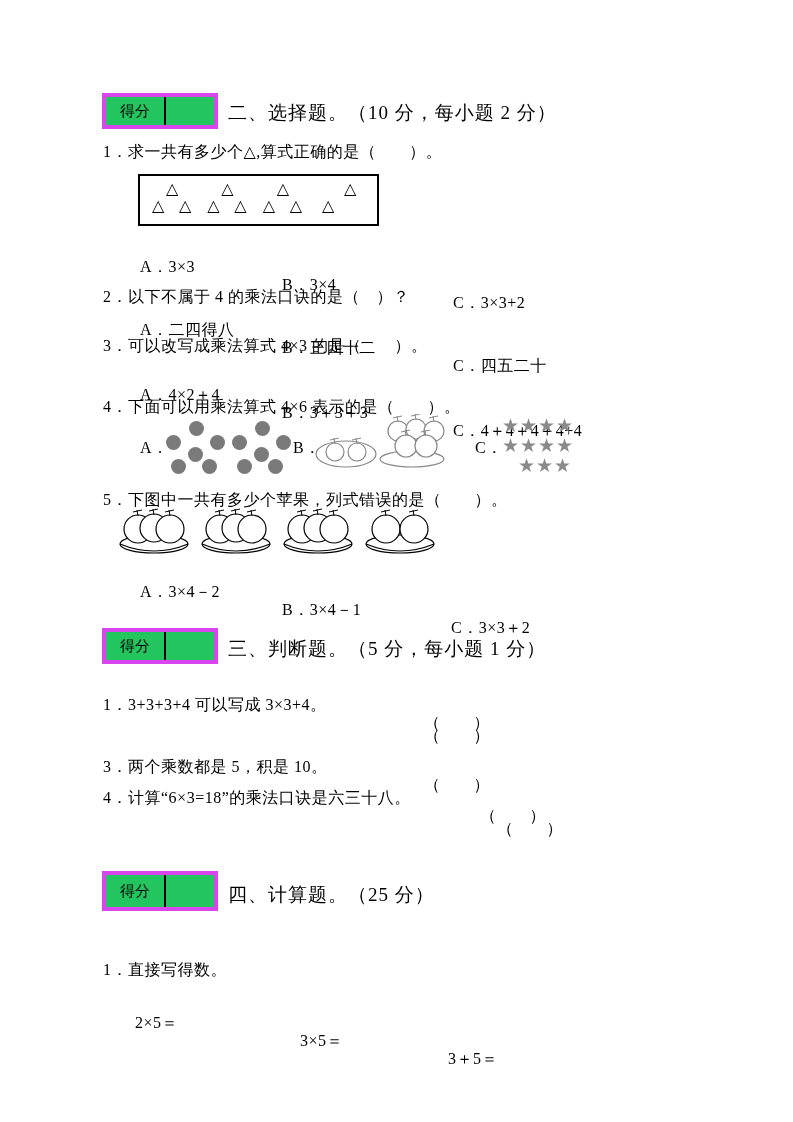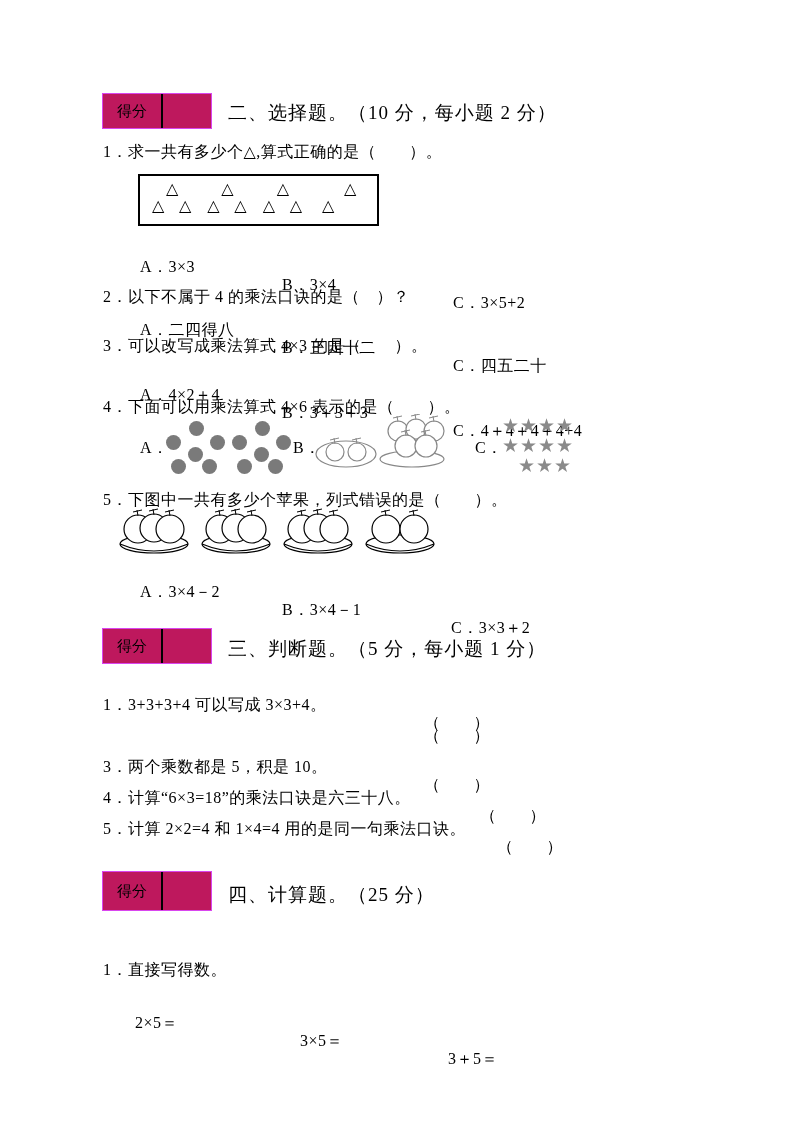--- a/index.html
+++ b/index.html
@@ -9,21 +9,21 @@
     font-family:"Liberation Serif","DejaVu Serif",serif; color:#000;
     overflow:hidden;
   }
   .abs { position:absolute; white-space:pre; }
   .heading { font-size:19px; letter-spacing:1px; }
   .line { font-size:16px; letter-spacing:0.5px; }
   .opt-row { left:0; top:0; width:100%; height:22px; }
   .optA { position:absolute; left:140px; white-space:pre; }
   .optB { position:absolute; left:282px; white-space:pre;text-align:right; }
   .optC { position:absolute; left:453px; white-space:pre; }
-  .score-box { display:flex; height:36px; border:1px solid #d946ef; background:#be185d; }
+  .score-box { display:flex; height:36px; border:4px solid #d946ef; background:#22c55e; }
   .score-label { width:60px; border-right:2px solid #000; display:flex; align-items:center; justify-content:center; font-size:15px; }
   .score-value { width:48px; }
   .tri-box { left:138px; top:174px; width:241px; height:52px; border:2px solid #000;
              display:flex; justify-content:space-between; align-items:flex-start; padding:5px 12px 0 12px; }
   .tri-group { position:relative; width:47px; height:40px; }
   .tri { position:absolute; font-family:"DejaVu Sans",sans-serif; font-size:16px; line-height:1; }
   #dots-a { display:flex; gap:6px; }
   .dot-cluster { position:relative; width:60px; height:52px; }
   .dot { position:absolute; width:15px; height:15px; border-radius:50%; }
   .star-row { font-family:"DejaVu Sans",sans-serif; font-size:19px; line-height:20px; letter-spacing:1px; }
@@ -43,21 +43,21 @@
   </div>
   <div class="abs heading" style="left:228px;top:100px">二、选择题。（10 分，每小题 2 分）</div>
 
   <div class="abs line" style="left:103px;top:142px">1．求一共有多少个△,算式正确的是（　　）。</div>
 
   <div id="tri-box" class="abs tri-box"><span class="tri-group"><span class="tri" style="left: 14px; top: 0px;">△</span><span class="tri" style="left: 0px; top: 17px;">△</span><span class="tri" style="left: 27px; top: 17px;">△</span></span><span class="tri-group"><span class="tri" style="left: 14px; top: 0px;">△</span><span class="tri" style="left: 0px; top: 17px;">△</span><span class="tri" style="left: 27px; top: 17px;">△</span></span><span class="tri-group"><span class="tri" style="left: 14px; top: 0px;">△</span><span class="tri" style="left: 0px; top: 17px;">△</span><span class="tri" style="left: 27px; top: 17px;">△</span></span><span class="tri-group"><span class="tri" style="left: 26px; top: 0px;">△</span><span class="tri" style="left: 4px; top: 17px;">△</span></span></div>
 
   <div class="abs line opt-row" style="top:239px">
     <span class="optA">A．3×3</span>
     <span class="optB">B．3×4</span>
-    <span class="optC">C．3×5+2</span>
+    <span class="optC">C．3×3+2</span>
   </div>
 
   <div class="abs line" style="left:103px;top:287px">2．以下不属于 4 的乘法口诀的是（　）？</div>
   <div class="abs line opt-row" style="top:302px">
     <span class="optA">A．二四得八</span>
     <span class="optB">B．三四十二</span>
     <span class="optC">C．四五二十</span>
   </div>
 
   <div class="abs line" style="left:103px;top:336px">3．可以改写成乘法算式 4×3 的是（　　）。</div>
@@ -154,21 +154,20 @@
   </div>
   <div class="abs line" style="left:0;top:739px;width:100%;height:22px">
     <span class="j-text">3．两个乘数都是 5，积是 10。</span>
     <span class="j-blank" style="left:424px">（　　）</span>
   </div>
   <div class="abs line" style="left:0;top:770px;width:100%;height:22px">
     <span class="j-text">4．计算“6×3=18”的乘法口诀是六三十八。</span>
     <span class="j-blank" style="left:480px">（　　）</span>
   </div>
   <div class="abs line" style="left:0;top:801px;width:100%;height:22px">
-    <span class="j-text">5．计算 2×2=4 和 1×4=4 用的是同一句乘法口诀。</span>
     <span class="j-blank" style="left:497px">（　　）</span>
   </div>
 
   <div class="abs score-box" style="left:102px;top:871px;height:40px">
     <div class="score-label">得分</div>
     <div class="score-value"></div>
   </div>
   <div class="abs heading" style="left:228px;top:882px">四、计算题。（25 分）</div>
 
   <div class="abs line" style="left:103px;top:960px">1．直接写得数。</div>

